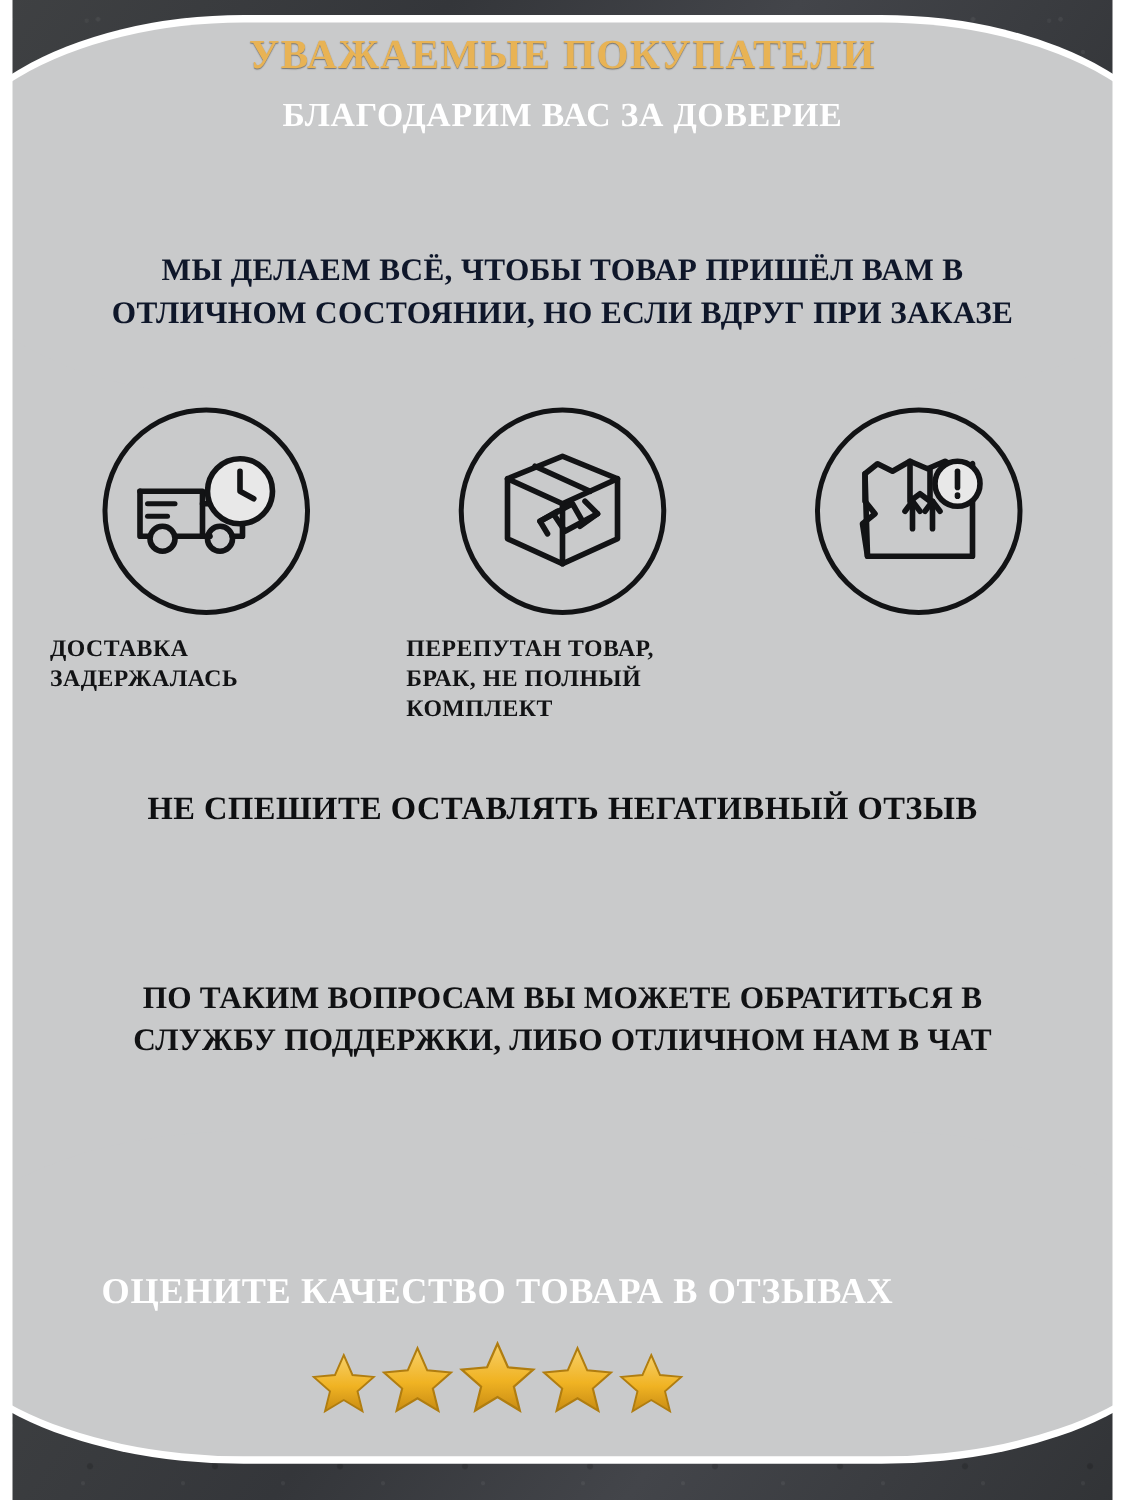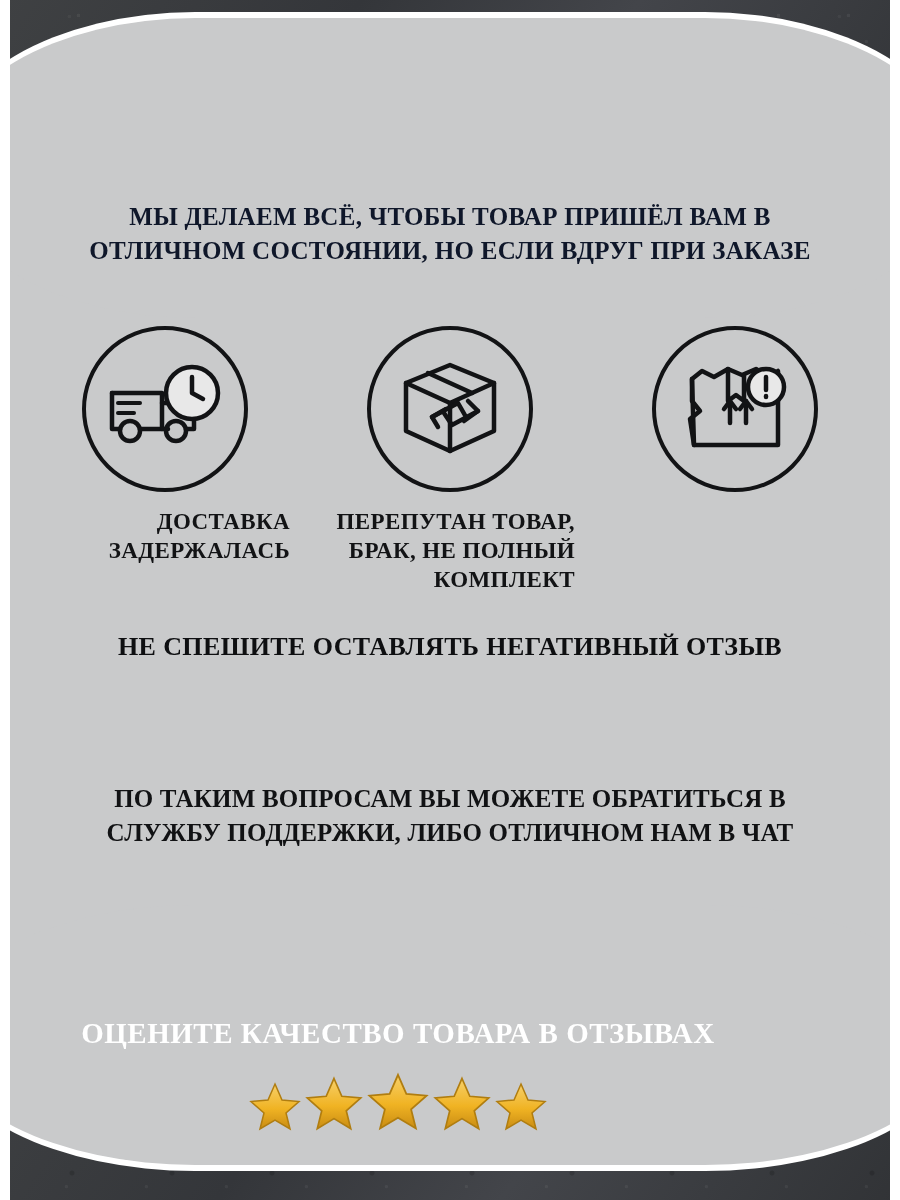--- a/index.html
+++ b/index.html
@@ -142,22 +142,22 @@
     height: 158px;
     border: 4px solid #121315;
     border-radius: 50%;
     display: flex;
     align-items: center;
     justify-content: center;
     background: transparent;
   }
   .icon-caption {
     margin-top: 16px;
-    text-align: right;
-    font-size: 23px;
+    text-align: left;
+    font-size: 19px;
     line-height: 1.25;
     font-weight: bold;
     letter-spacing: 0.4px;
     color: #121315;
   }
 
   
   .headline {
     position: absolute;
     top: 630px;
@@ -223,20 +223,24 @@
 
   <div class="band band-top"></div>
   <div class="band band-bottom"></div>
 
   <div class="curve curve-top"></div>
   <div class="curve-bottom-inner"></div>
 
   <div class="edge edge-left"></div>
   <div class="edge edge-right"></div>
 
+  <div class="header">
+    <div class="title-gold">УВАЖАЕМЫЕ ПОКУПАТЕЛИ</div>
+    <div class="title-white">БЛАГОДАРИМ ВАС ЗА ДОВЕРИЕ</div>
+  </div>
 
   <div class="intro">МЫ ДЕЛАЕМ ВСЁ, ЧТОБЫ ТОВАР ПРИШЁЛ ВАМ В ОТЛИЧНОМ СОСТОЯНИИ, НО ЕСЛИ ВДРУГ ПРИ ЗАКАЗЕ</div>
 
   <div class="icons">
 
     <div class="icon-col">
       <div class="icon-circle">
         <svg width="118" height="100" viewBox="0 0 118 100" fill="none" stroke="#121315" stroke-width="4.5" stroke-linecap="round" stroke-linejoin="round">
           <path d="M6 34 L6 70 L14 70"></path>
           <path d="M6 34 L56 34 L56 70 L34 70"></path>

